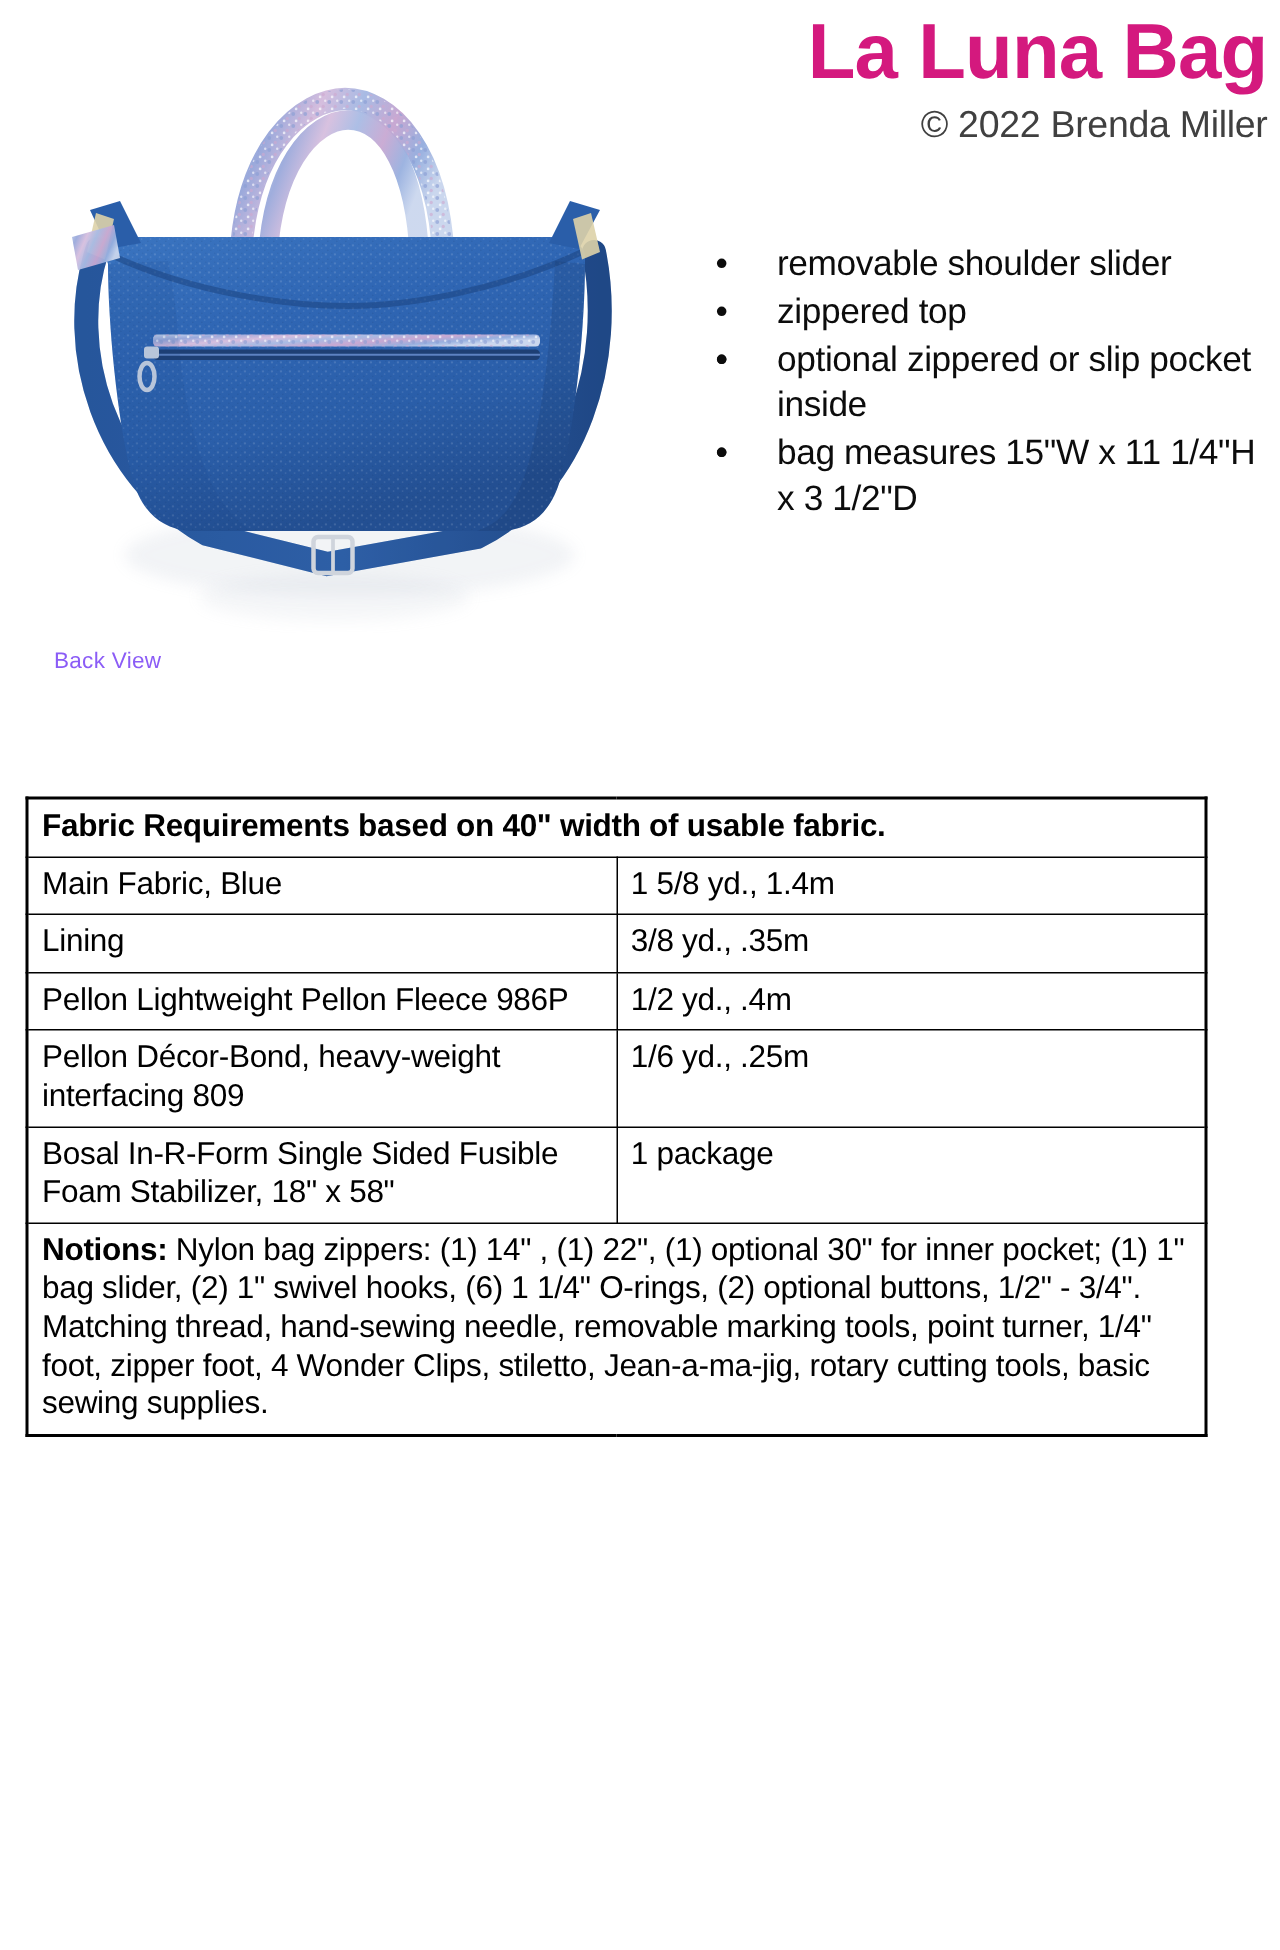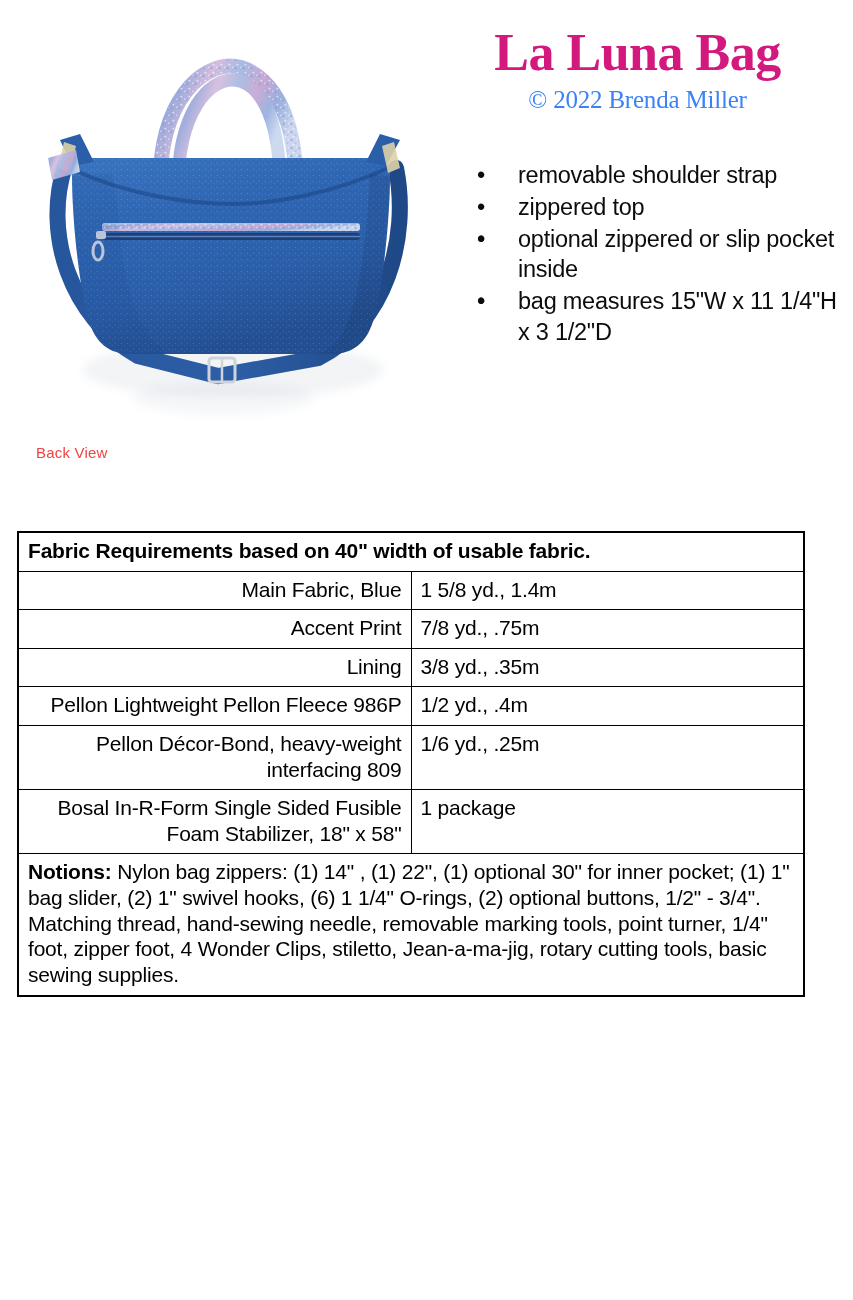--- a/index.html
+++ b/index.html
@@ -24,46 +24,45 @@
   
   #product-photo {
     position: absolute;
     left: 18px; top: 18px;
     width: 420px; height: 415px;
   }
   .bag-svg { display: block; width: 100%; height: 100%; }
 
   #photo-caption {
     position: absolute;
-    left: 36px; top: 444px;
+    left: 36px; top: 432px;
     font-size: 15px;
     letter-spacing: .2px;
-    color: #ef4444;
+    color: #8b5cf6;
   }
 
   
   #title-block {
     position: absolute;
-    left: 430px; top: 25px;
+    left: 430px; top: 8px;
     width: 415px;
-    text-align: center;
-    font-family: Liberation Serif, serif;
+    text-align: right;
   }
   #page-title {
     font-size: 52px;
     font-weight: bold;
     color: #d4197e;
     line-height: 1.06;
     letter-spacing: -0.5px;
     white-space: nowrap;
   }
   #copyright-line {
     margin-top: 6px;
     font-size: 25px;
-    color: #3b82f6;
+    color: #404040;
     letter-spacing: -0.2px;
   }
 
   
   #feature-list {
     position: absolute;
     left: 470px; top: 160px;
     width: 380px;
     margin: 0;
     padding: 0;
@@ -97,21 +96,21 @@
     background: #fff;
   }
   #requirements-table td {
     border: 1.5px solid #000;
     padding: 5px 9px 7px 9px;
     font-size: 21px;
     line-height: 1.22;
     vertical-align: top;
     letter-spacing: -0.2px;
   }
-  #requirements-table td.col-item   { width: 426px; text-align: right; }
+  #requirements-table td.col-item   { width: 426px; }
   #requirements-table td.col-amount { width: 360px; }
 
   td.table-header-cell {
     font-weight: bold;
     font-size: 21.5px;
     padding: 7px 9px 9px 9px;
     letter-spacing: -0.15px;
   }
   td.notions-cell {
     font-size: 20.5px;
@@ -238,43 +237,39 @@
   </div>
 
   <div id="photo-caption">Back View</div>
 
   <div id="title-block">
     <div id="page-title">La Luna Bag</div>
     <div id="copyright-line">© 2022 Brenda Miller</div>
   </div>
 
   <ul id="feature-list">
-    <li><span class="bullet-dot">•</span><span>removable shoulder strap</span></li>
+    <li><span class="bullet-dot">•</span><span>removable shoulder slider</span></li>
     <li><span class="bullet-dot">•</span><span>zippered top</span></li>
     <li><span class="bullet-dot">•</span></li>
     <li><span class="bullet-dot">•</span><span>optional zippered or slip pocket inside</span></li>
     <li><span class="bullet-dot">•</span></li>
     <li><span class="bullet-dot">•</span><span>bag measures 15"W x 11 1/4"H x 3 1/2"D</span></li>
   </ul>
 </div>
 
 <table id="requirements-table">
   <tbody>
     <tr>
       <td class="table-header-cell" colspan="2">Fabric Requirements based on 40" width of usable fabric.</td>
     </tr>
     <tr>
       <td class="col-item">Main Fabric, Blue</td>
       <td class="col-amount">1 5/8 yd., 1.4m</td>
     </tr>
     <tr>
-      <td class="col-item">Accent Print</td>
-      <td class="col-amount">7/8 yd., .75m</td>
-    </tr>
-    <tr>
       <td class="col-item">Lining</td>
       <td class="col-amount">3/8 yd., .35m</td>
     </tr>
     <tr>
       <td class="col-item">Pellon Lightweight Pellon Fleece 986P</td>
       <td class="col-amount">1/2 yd., .4m</td>
     </tr>
     <tr>
       <td class="col-item">Pellon Décor-Bond, heavy-weight interfacing 809</td>
       <td class="col-amount">1/6 yd., .25m</td>

